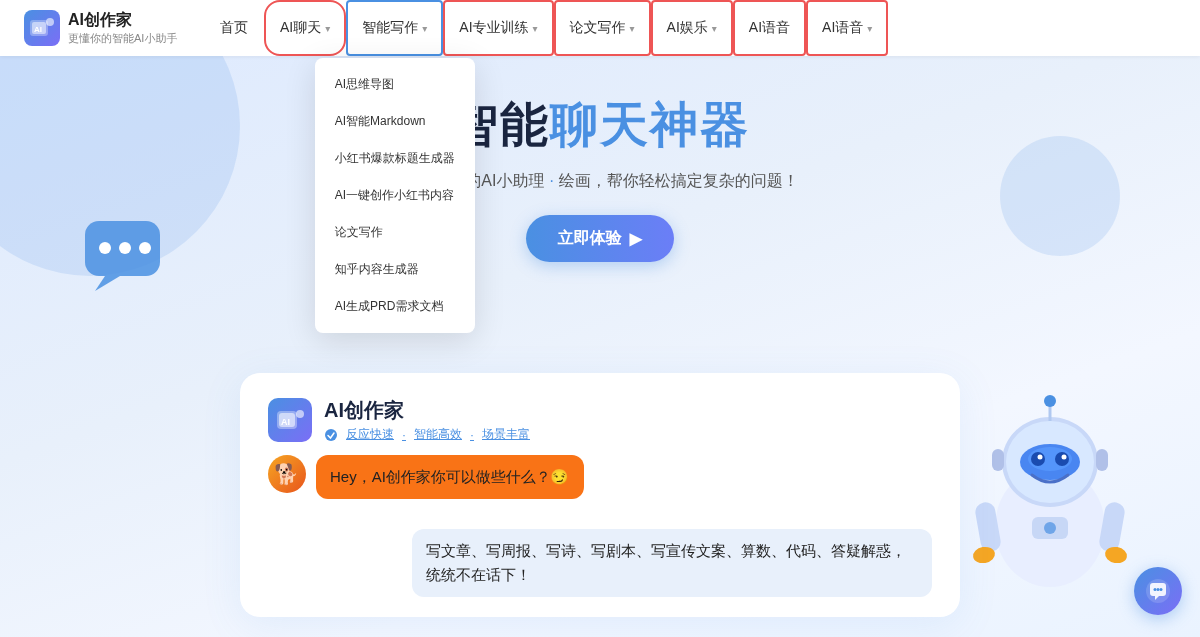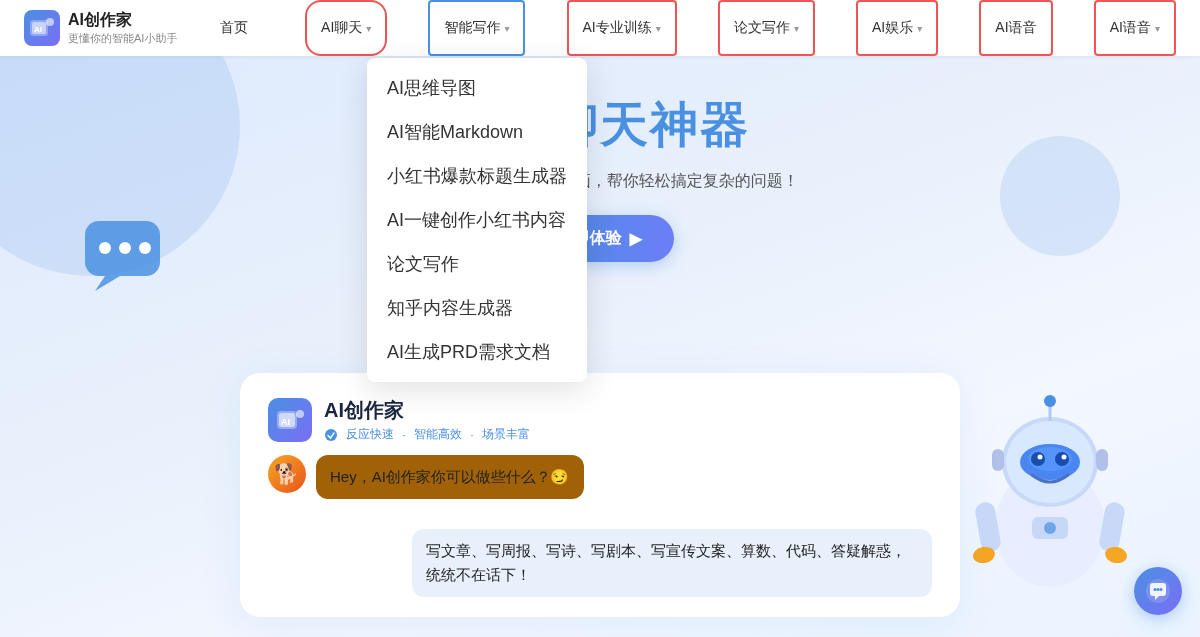--- a/index.html
+++ b/index.html
@@ -55,21 +55,21 @@
     }
     .logo-subtitle {
       font-size: 11px;
       color: #888;
     }
 
     .nav {
       display: flex;
       align-items: center;
       flex: 1;
-      justify-content: space-between;
+      justify-content: flex-start;
       gap: 0;
     }
     .nav-item {
       padding: 0 16px;
       height: 56px;
       display: flex;
       align-items: center;
       gap: 4px;
       font-size: 14px;
       color: #333;
@@ -94,21 +94,21 @@
       transform: translateX(-50%);
       background: #fff;
       border-radius: 8px;
       box-shadow: 0 8px 32px rgba(0,0,0,0.12);
       padding: 8px 0;
       min-width: 160px;
       z-index: 200;
     }
     .dropdown-item {
       padding: 10px 20px;
-      font-size: 18px;
+      font-size: 12px;
       color: #333;
       cursor: pointer;
       white-space: nowrap;
     }
 
     
     .main {
       margin-top: 56px;
       width: 1200px;
       height: 581px;
@@ -194,20 +194,21 @@
       font-weight: bold;
       color: #1a2540;
     }
     .chat-card-badges {
       display: flex;
       align-items: center;
       gap: 8px;
       font-size: 12px;
       color: #4a90e2;
       margin-top: 2px;
+      text-decoration: underline;
     }
 
     
     .chat-messages {
       display: flex;
       flex-direction: column;
       gap: 12px;
     }
     .msg-row {
       display: flex;
@@ -224,21 +225,21 @@
       border-radius: 50%;
       background: linear-gradient(135deg, #f6a623, #e8541c);
       flex-shrink: 0;
       overflow: hidden;
       display: flex;
       align-items: center;
       justify-content: center;
       font-size: 20px;
     }
     .bubble {
-      background: #a16207;
+      background: #f97316;
       border-radius: 12px;
       padding: 10px 14px;
       font-size: 15px;
       color: #222;
       max-width: 520px;
       line-height: 1.6;
     }
     .bubble.right-bubble {
       background: #e8f0fb;
       text-align: left;

